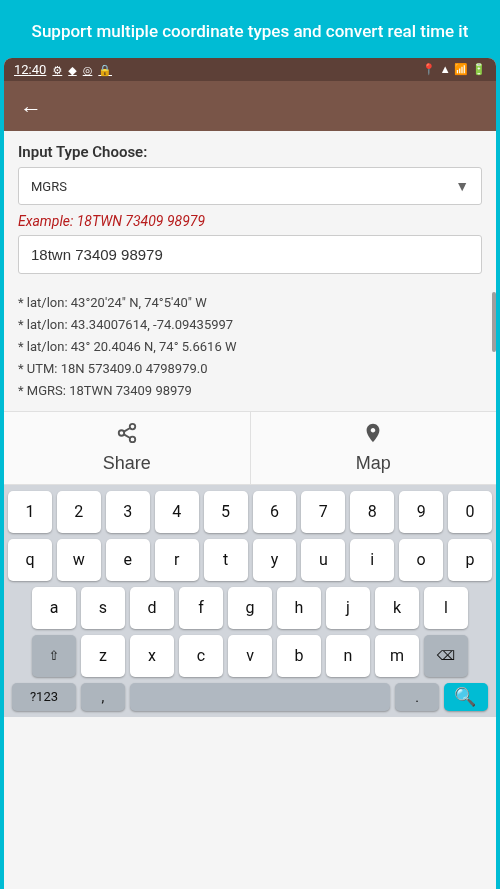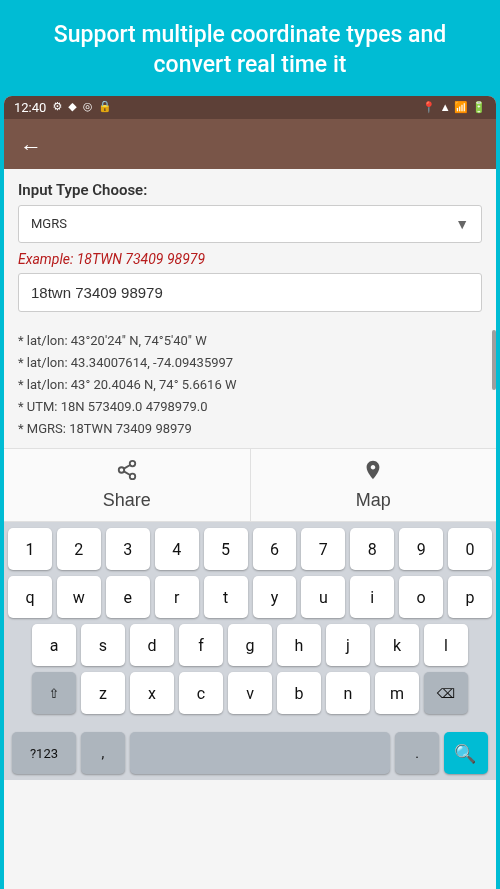--- a/index.html
+++ b/index.html
@@ -12,21 +12,21 @@
       display: flex;
       flex-direction: column;
     }
 
     
     .banner {
       background: #00BCD4;
       padding: 20px 24px 16px;
       text-align: center;
       color: white;
-      font-size: 23px;
+      font-size: 17px;
       font-weight: 500;
       line-height: 1.3;
       flex-shrink: 0;
     }
 
     
     .phone-frame {
       background: #E0E0E0;
       border-radius: 8px 8px 0 0;
       margin: 0 4px;
@@ -40,21 +40,21 @@
     .status-bar {
       background: #5D4037;
       color: white;
       font-size: 13px;
       padding: 4px 10px;
       display: flex;
       justify-content: space-between;
       align-items: center;
       flex-shrink: 0;
     }
-    .status-left { display: flex; align-items: flex-start; gap: 6px; }
+    .status-left { display: flex; align-items: flex-end; gap: 6px; text-decoration: underline; }
     .status-right { display: flex; align-items: center; gap: 4px; }
     .status-icon { font-size: 11px; }
 
     
     .app-bar {
       background: #795548;
       color: white;
       padding: 0 16px;
       height: 50px;
       display: flex;
@@ -227,30 +227,29 @@
       justify-content: space-between;
       align-items: center;
       gap: 5px;
       margin-bottom: 4px;
       padding: 0 4px;
     }
 
     .bottom-key {
       background: #ADB5BD;
       border-radius: 5px;
-      height: 42px;
+      height: 28px;
       display: flex;
       align-items: center;
       justify-content: center;
       font-size: 14px;
       color: #111;
       cursor: pointer;
       box-shadow: 0 1px 2px rgba(0,0,0,0.3);
       user-select: none;
-      margin-top: 12px;
     }
 
     .btn-123 {
       width: 64px;
       font-size: 13px;
     }
 
     .btn-comma {
       width: 44px;
     }

